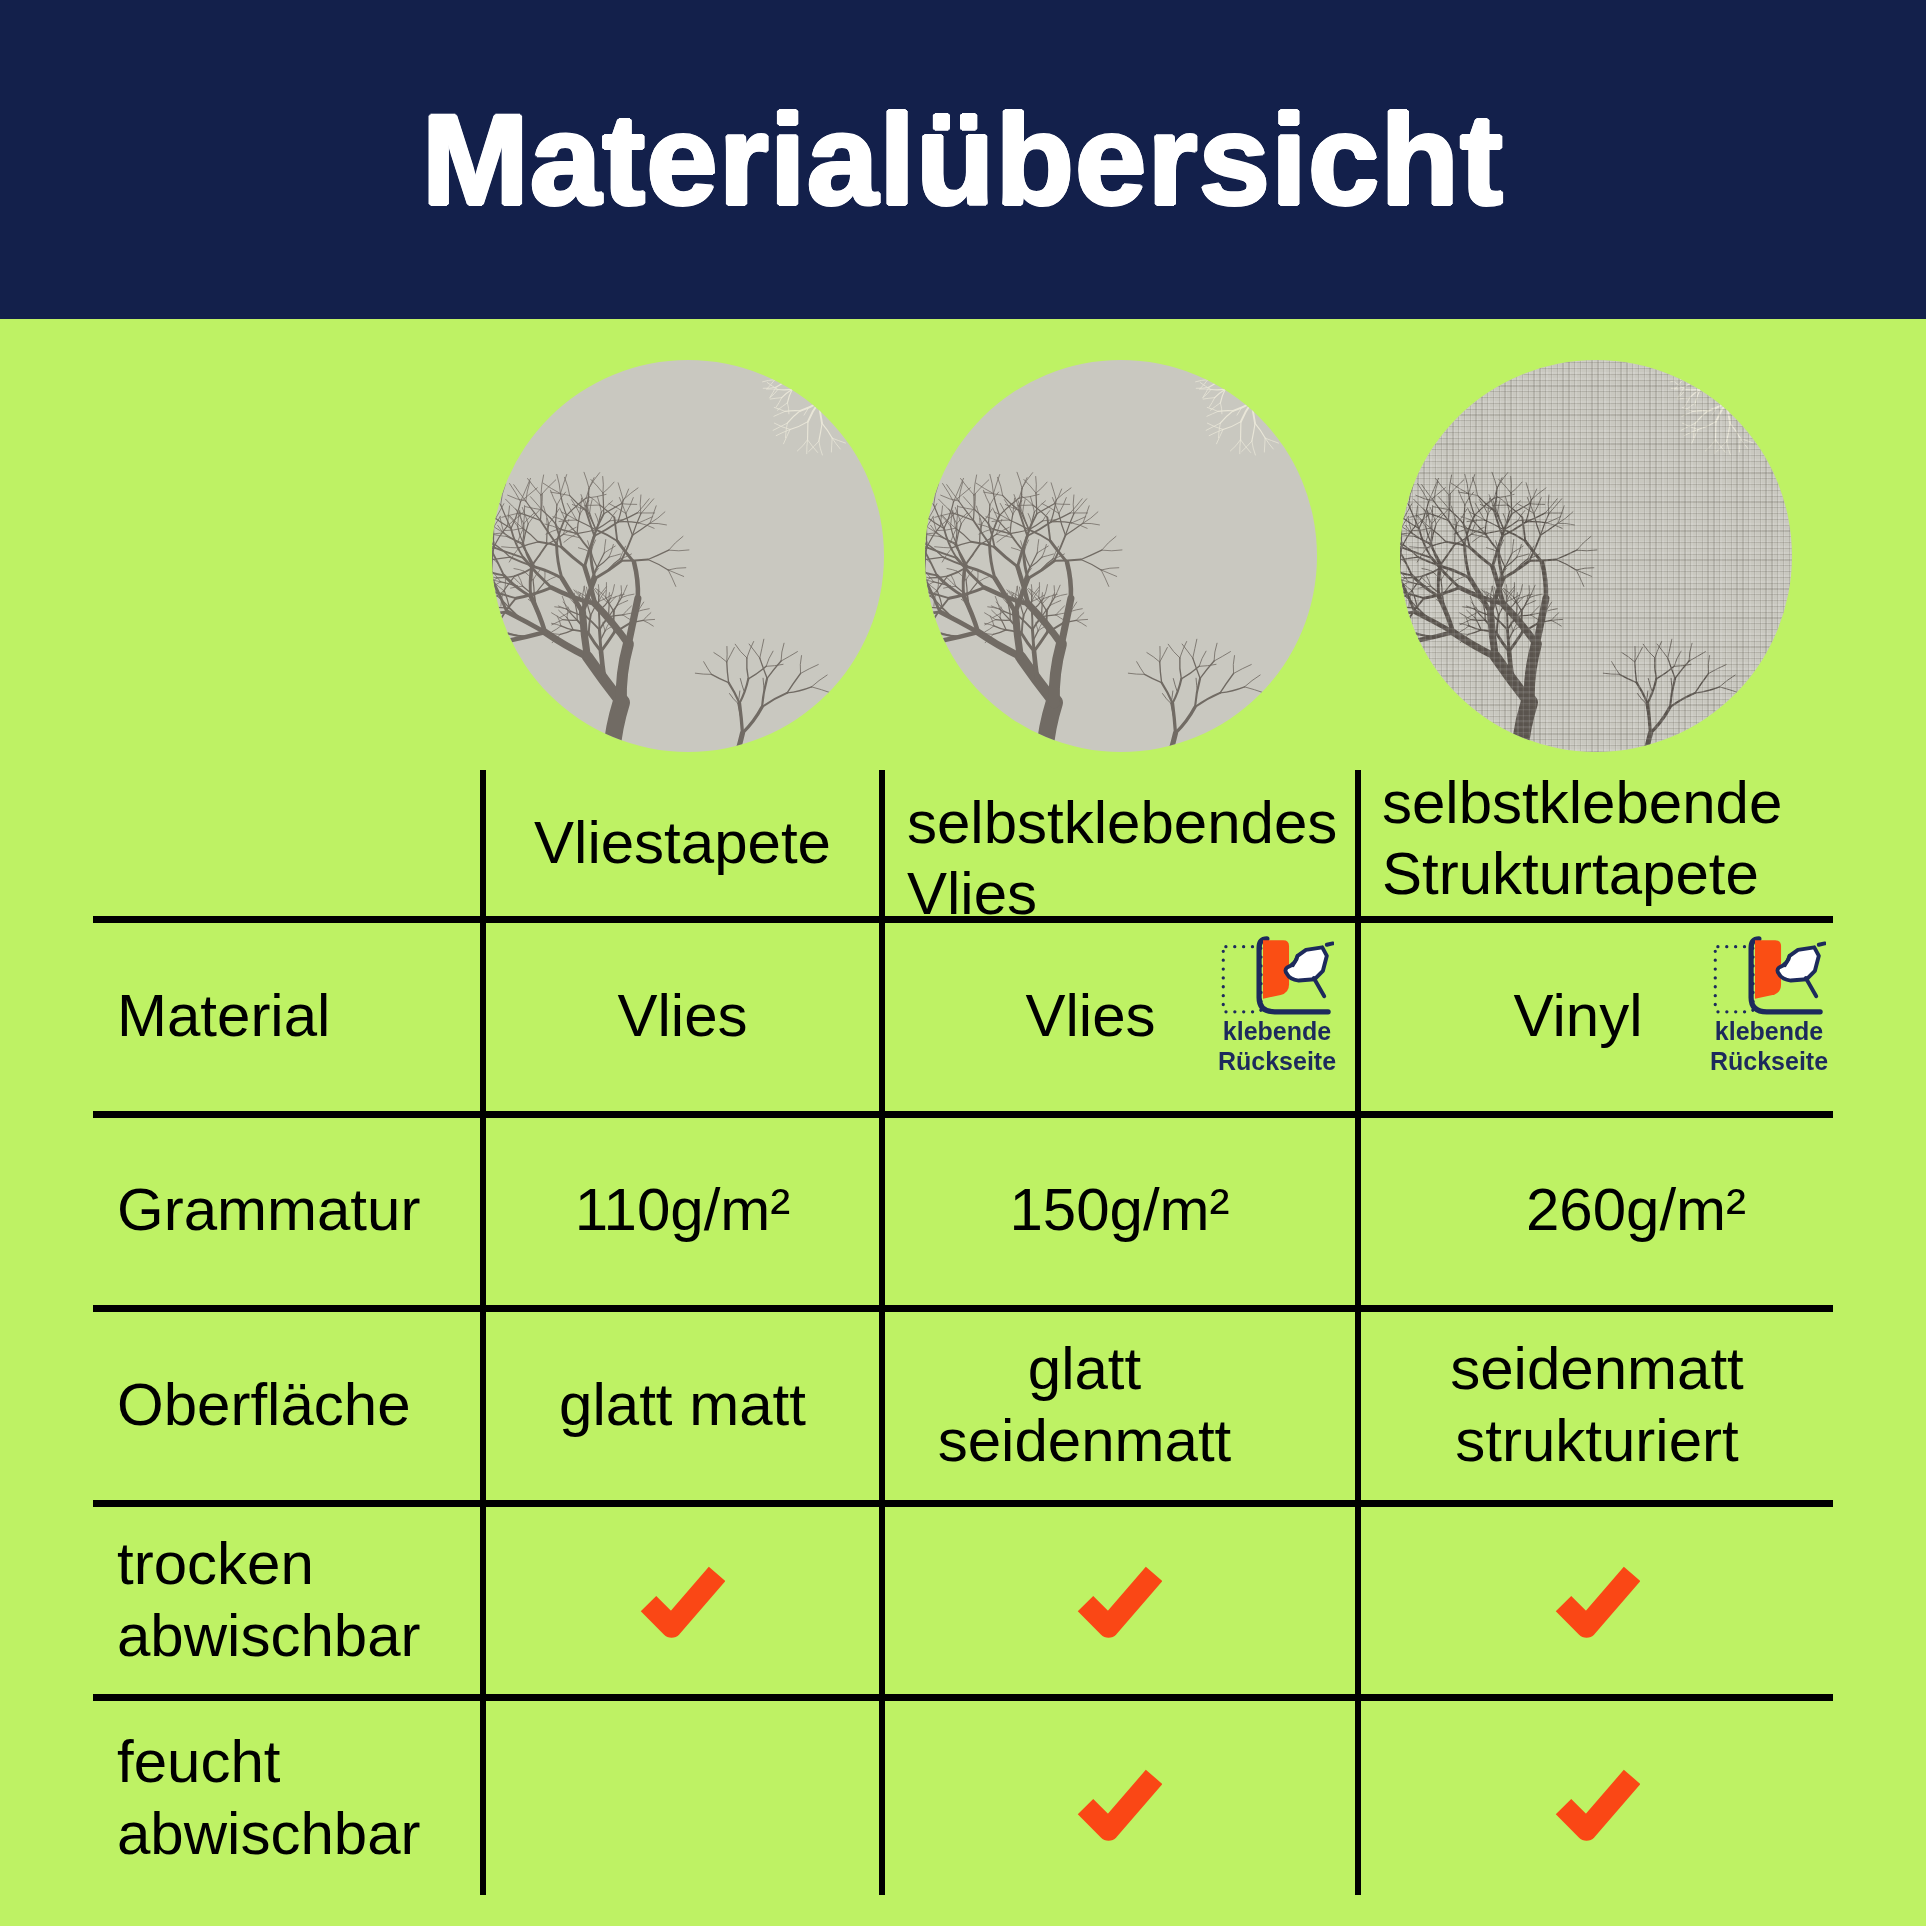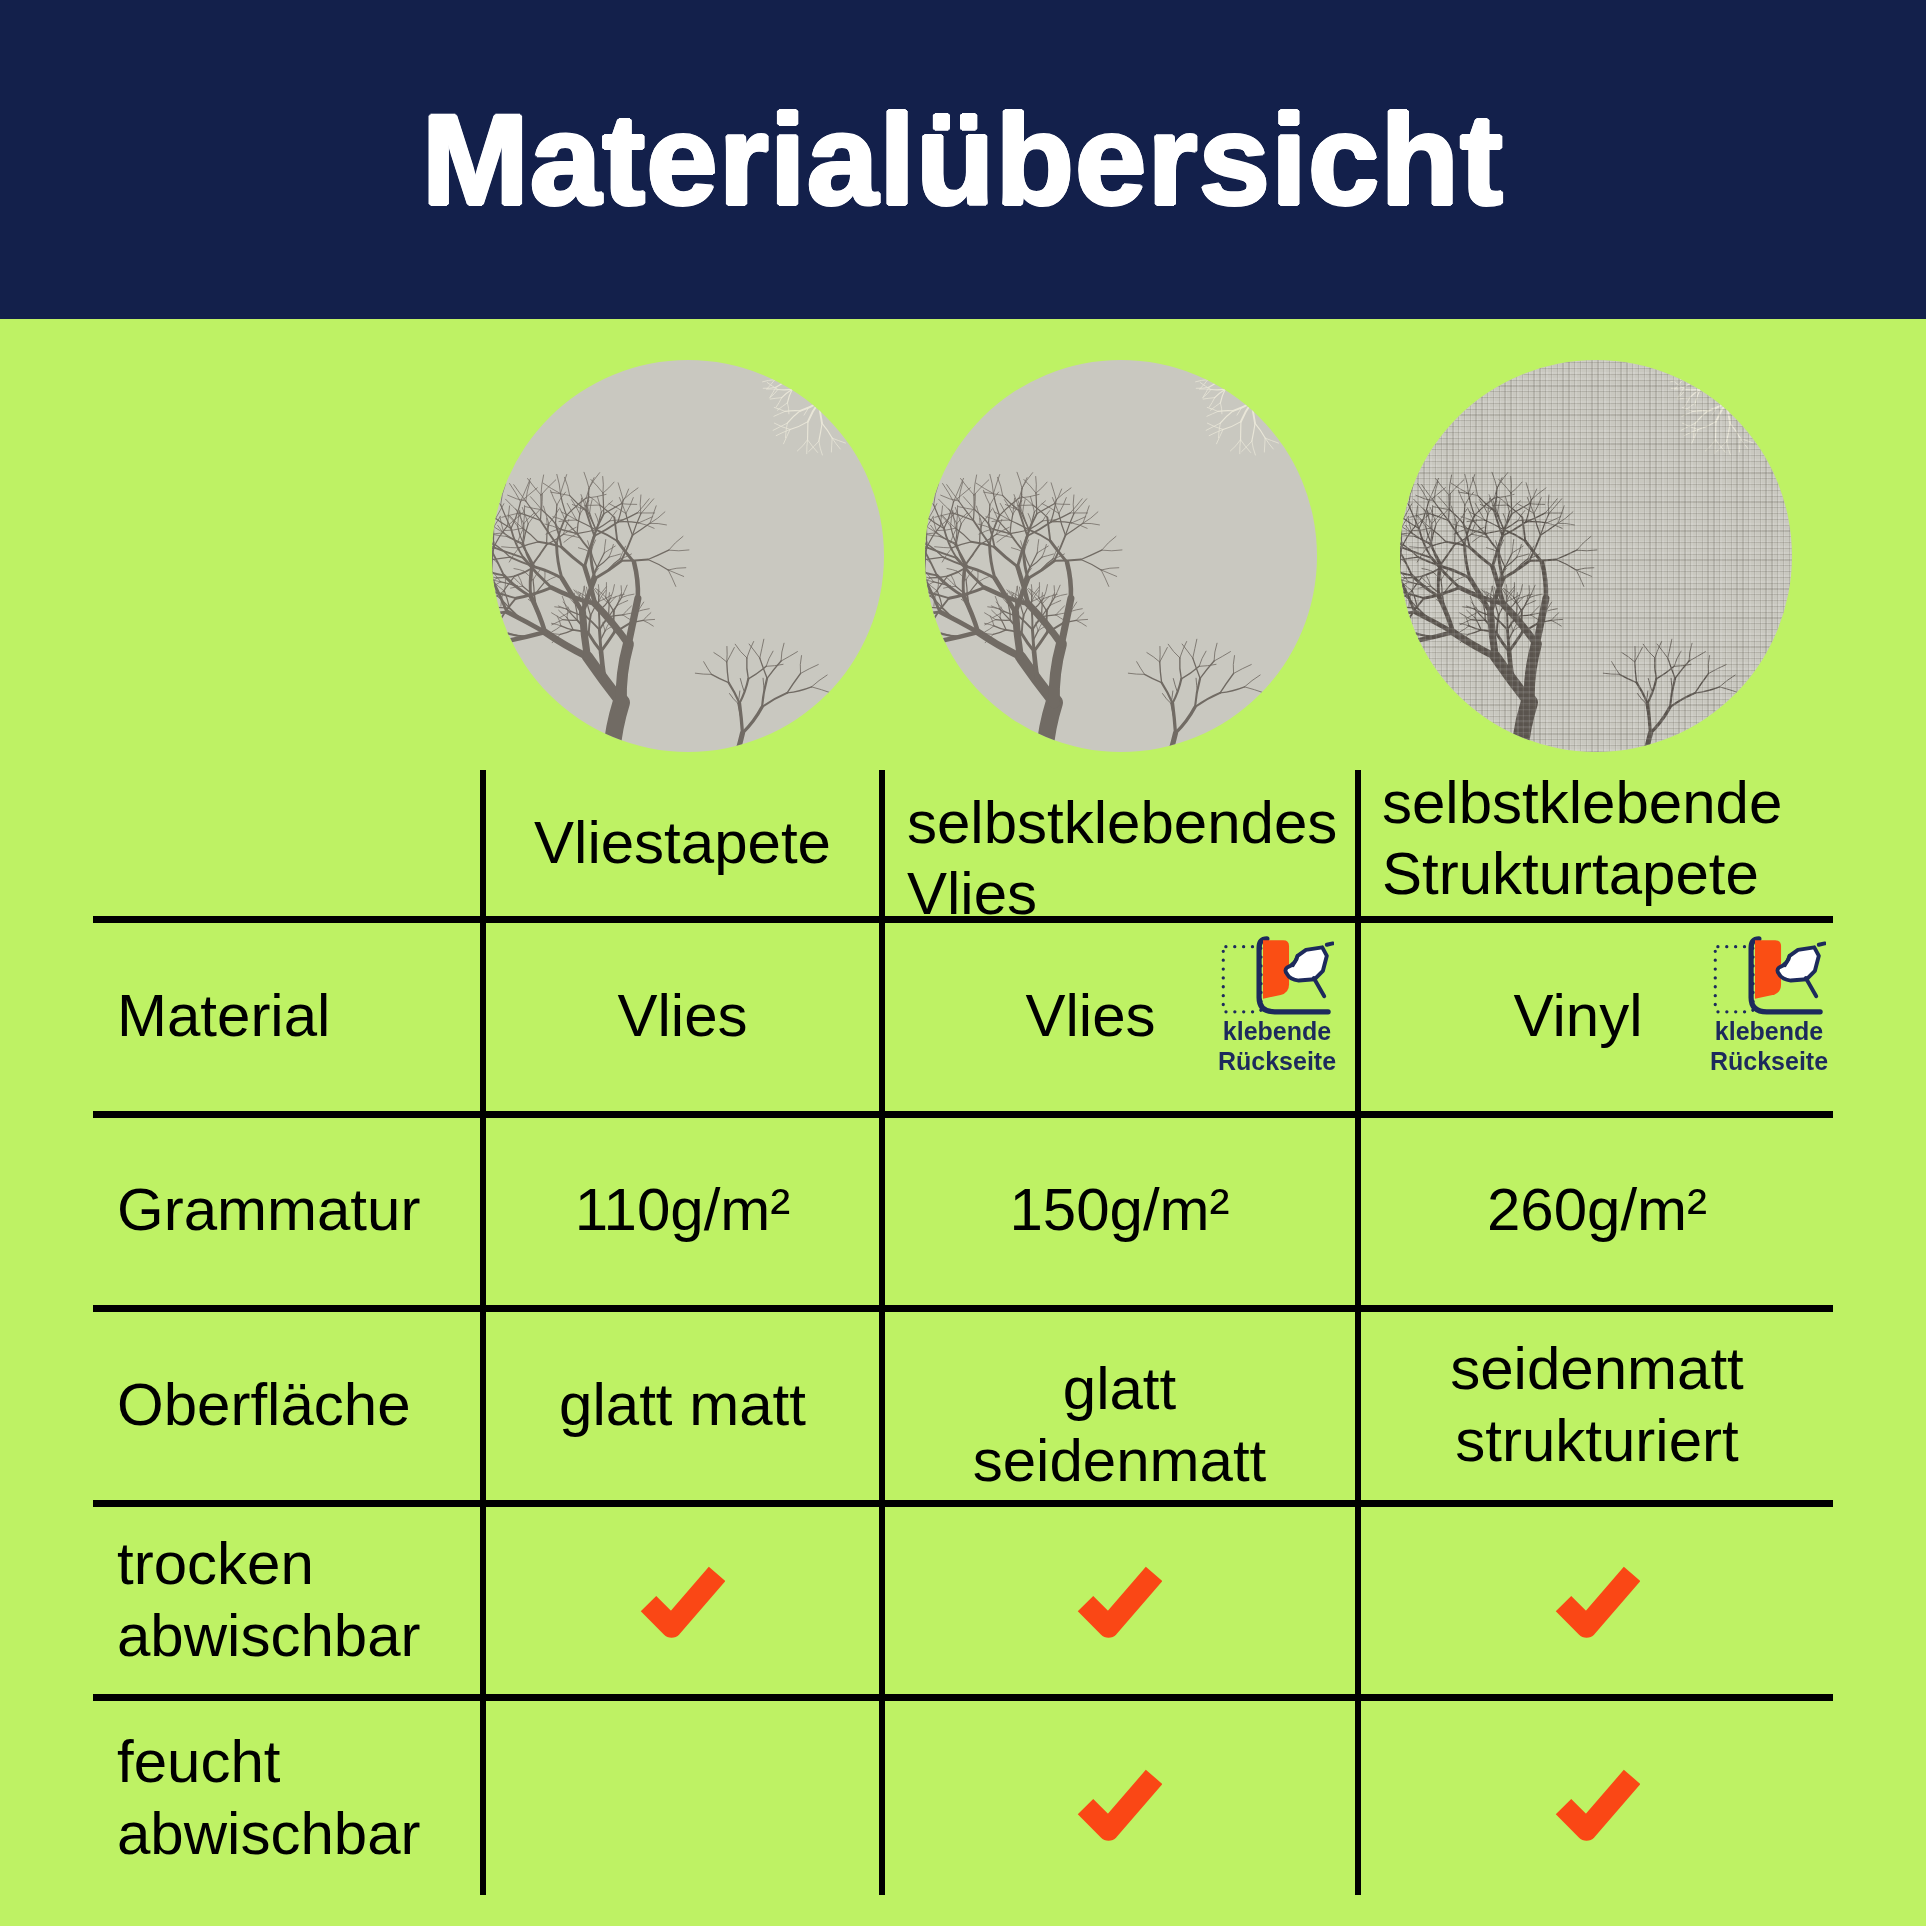--- a/index.html
+++ b/index.html
@@ -1976,31 +1976,31 @@
 
   <div class="cell left" style="left:117px;top:1118px;width:360px;height:184px;">
     <span>Grammatur</span>
   </div>
   <div class="cell center" style="left:486px;top:1118px;width:393px;height:184px;">
     <span>110g/m²</span>
   </div>
   <div class="cell center" style="left:885px;top:1118px;width:469px;height:184px;">
     <span>150g/m²</span>
   </div>
-  <div class="cell center" style="left:1361px;top:1118px;width:472px;height:184px;">
+  <div class="cell center" style="left:1361px;top:1118px;width:472px;height:184px;padding-left:39px;">
     <span>260g/m²</span>
   </div>
 
   <div class="cell left" style="left:117px;top:1312px;width:360px;height:185px;">
     <span>Oberfläche</span>
   </div>
   <div class="cell center" style="left:486px;top:1312px;width:393px;height:185px;">
     <span>glatt matt</span>
   </div>
-  <div class="cell center" style="left:885px;top:1312px;width:469px;height:185px;margin-top:20px;">
+  <div class="cell center" style="left:850px;top:1312px;width:469px;height:185px;">
     <span>glatt
 seidenmatt</span>
   </div>
   <div class="cell center" style="left:1361px;top:1312px;width:472px;height:185px;">
     <span>seidenmatt
 strukturiert</span>
   </div>
 
   <div class="cell left" style="left:117px;top:1508px;width:360px;height:184px;">
     <span>trocken

